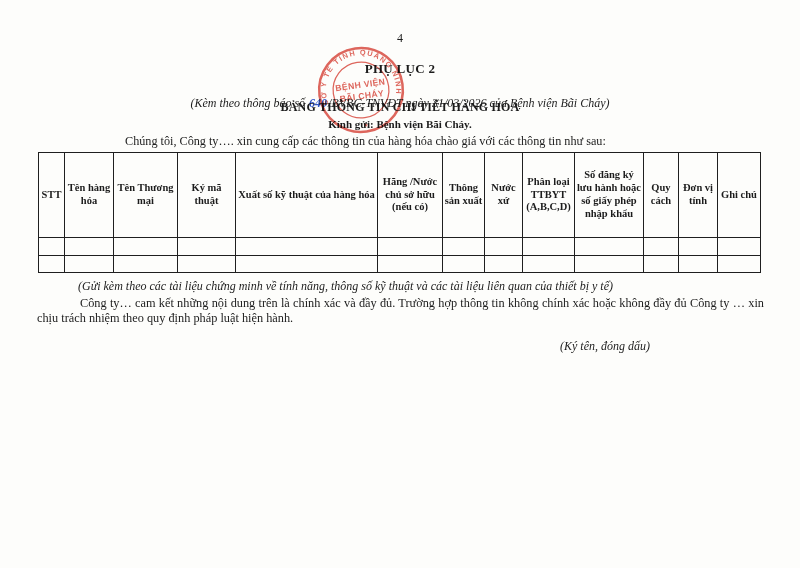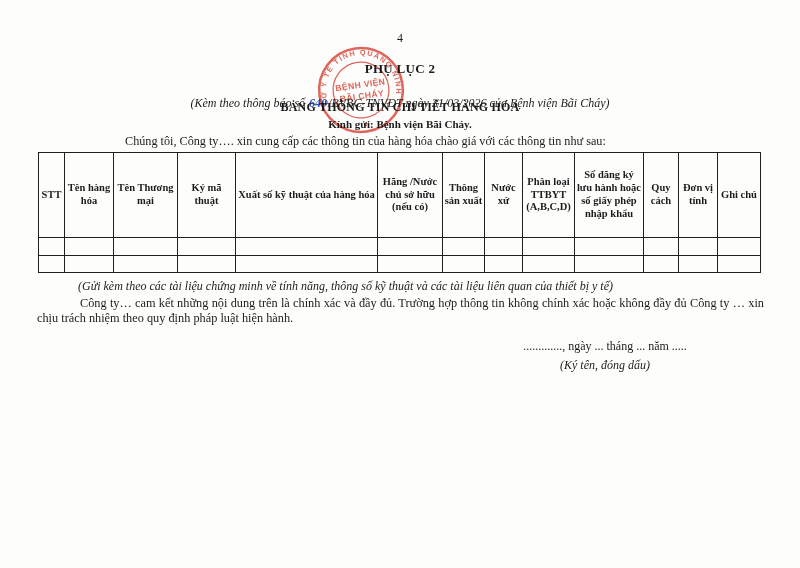--- a/index.html
+++ b/index.html
@@ -143,21 +143,20 @@
           <td></td>
       </tr>
     </tbody>
   </table>
 
   <div class="abs attach-note">(Gửi kèm theo các tài liệu chứng minh về tính năng, thông số kỹ thuật và các tài liệu liên quan của thiết bị y tế)</div>
 
   <div class="abs commitment">Công ty… cam kết những nội dung trên là chính xác và đầy đủ. Trường hợp thông tin không chính xác hoặc không đầy đủ Công ty … xin chịu trách nhiệm theo quy định pháp luật hiện hành.</div>
 
   <div class="abs sig-block">
-    <div class="sig-date">............., ngày ... tháng ...  năm .....</div>
     <div class="sig-note">(Ký tên, đóng dấu)</div>
   </div>
 
   <svg class="stamp" viewBox="0 0 100 100" aria-hidden="true">
     <circle class="ring-circle" cx="50" cy="50" r="46.5" stroke-width="2.8"></circle>
     <circle class="ring-circle" cx="50" cy="50" r="31" stroke-width="1.4"></circle>
     <path id="stamp-ring-path" d="M 16.2 69.5 A 39 39 0 1 1 83.8 69.5" fill="none"></path>
     <text class="ring-text" text-anchor="middle"><textPath href="#stamp-ring-path" startOffset="50%">SỞ Y TẾ TỈNH QUẢNG NINH</textPath></text>
     <text class="ctr" x="50" y="47.5">BỆNH VIỆN</text>
     <text class="ctr" x="50" y="60">BÃI CHÁY</text>

